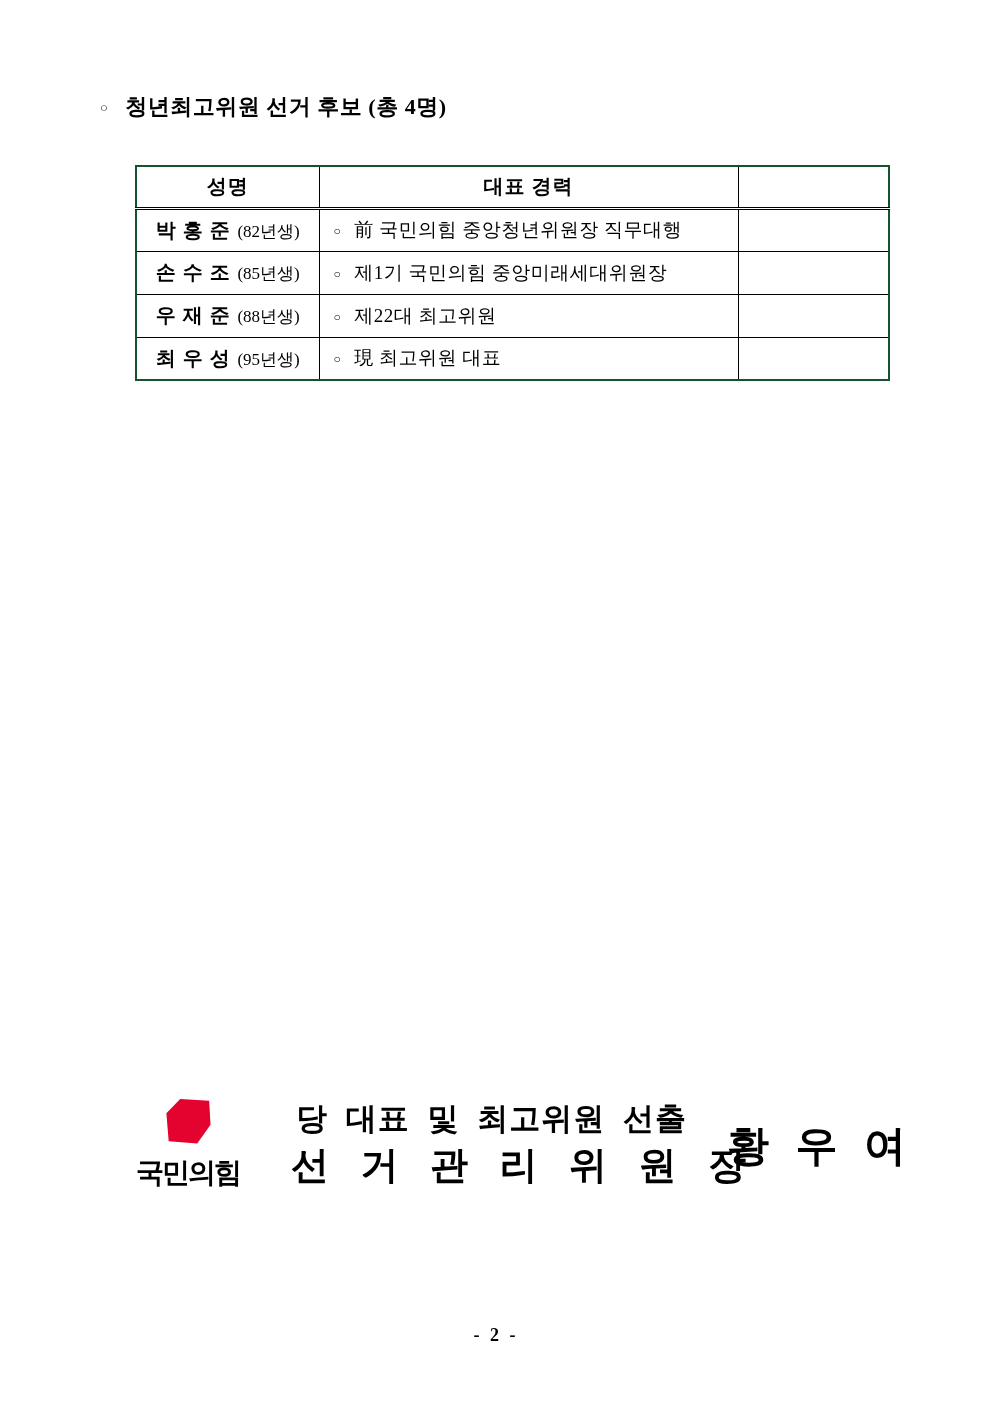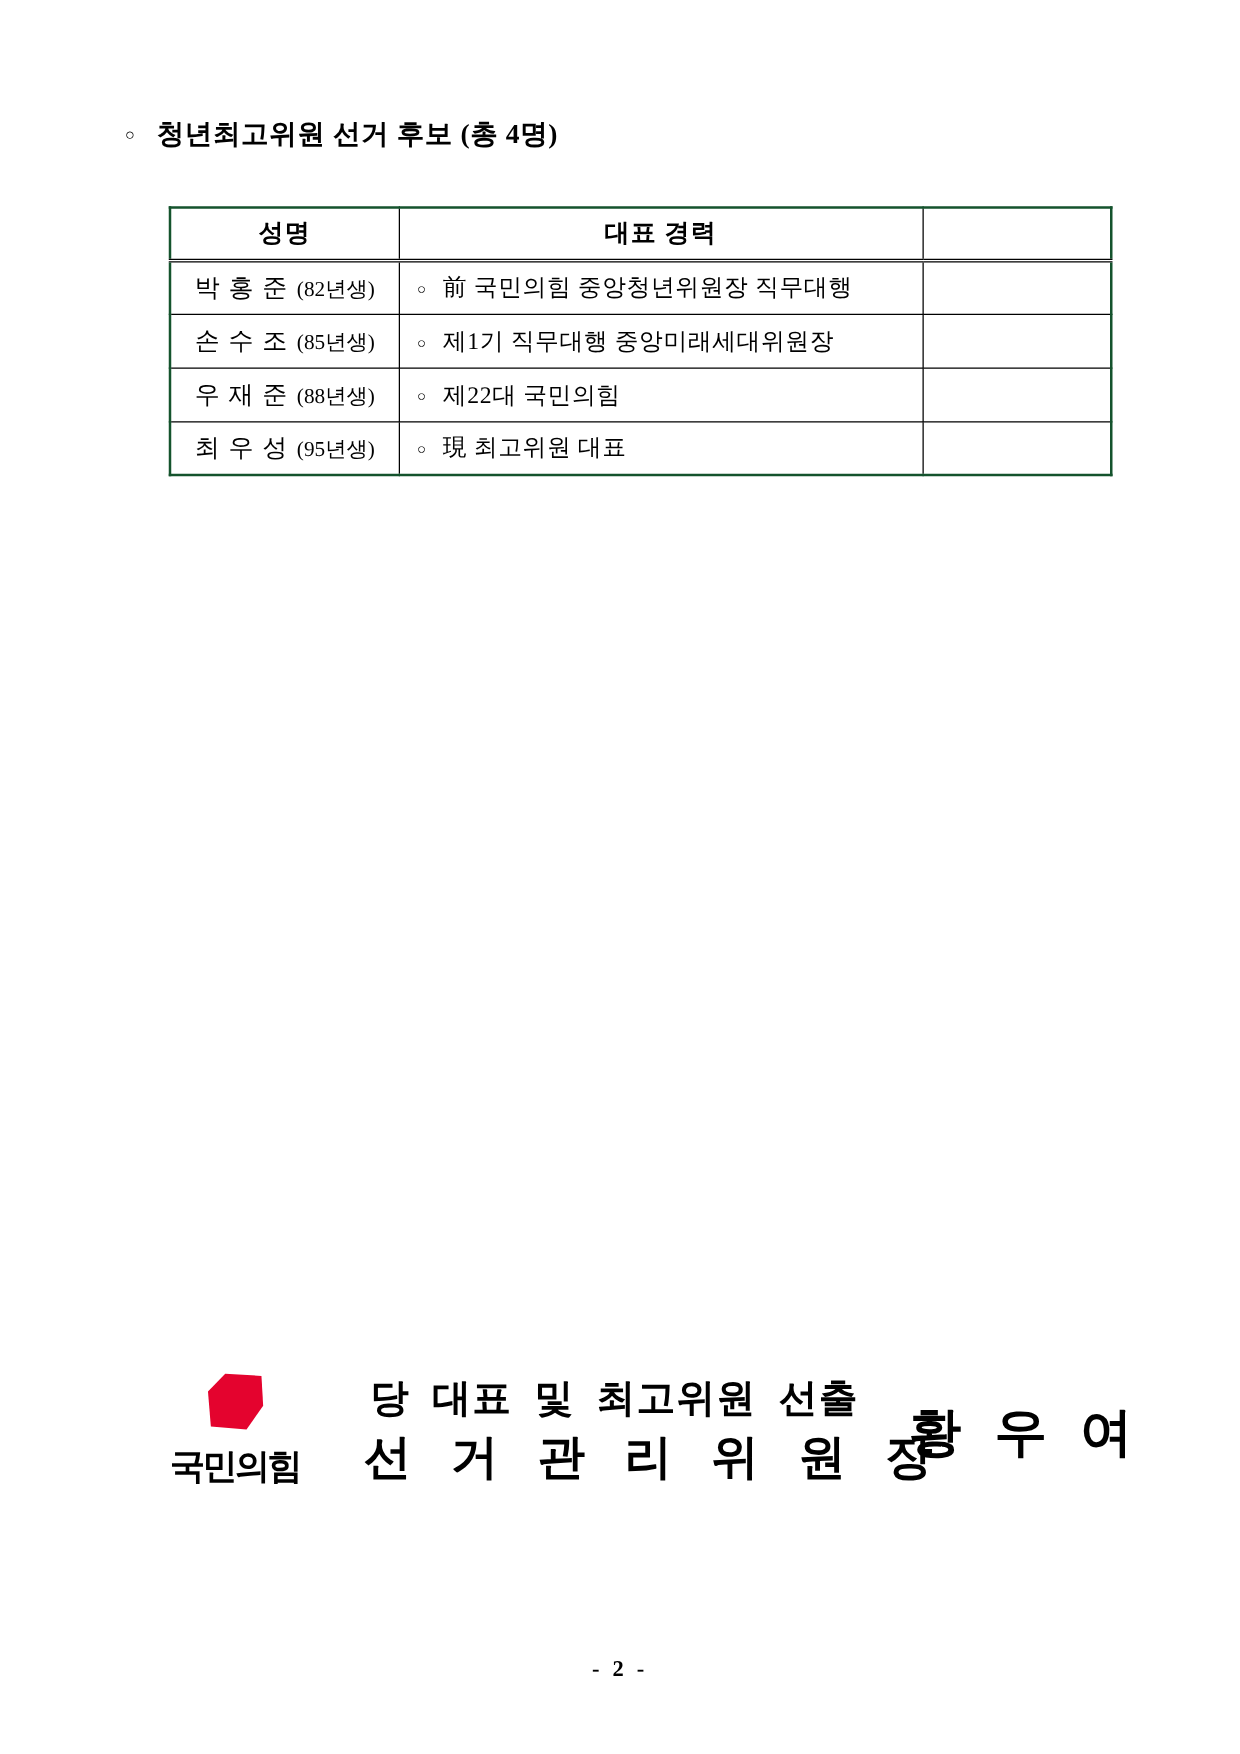--- a/index.html
+++ b/index.html
@@ -65,21 +65,21 @@
   .cand-table th {
     height: 42px;
     font-size: 20px;
     font-weight: bold;
     text-align: center;
     letter-spacing: 1px;
     border-bottom: 3px double #000;
   }
   .cand-table td { height: 43px; font-size: 19px; }
   .cand-table td.name-cell { text-align: center; }
-  .name-cell .cand-name { font-weight: normal; font-size: 20px; letter-spacing: 1px; }
+  .name-cell .cand-name { font-weight: bold; font-size: 20px; letter-spacing: 1px; }
   .name-cell .cand-birth { font-size: 17px; margin-left: 2px; }
   .cand-table td.career-cell { text-align: left; padding-left: 14px; letter-spacing: 0.5px; }
   .career-cell .cell-bullet {
     font-size: 12px;
     margin-right: 13px;
     transform: translateY(-1px);
     display: inline-block;
   }
 
   
@@ -186,31 +186,31 @@
           <span class="cell-bullet">○</span><span>前 국민의힘 중앙청년위원장 직무대행</span>
         </td>
         <td></td>
       </tr>
       <tr>
         <td class="name-cell">
           <span class="cand-name">손 수 조</span>
           <span class="cand-birth">(85년생)</span>
         </td>
         <td class="career-cell">
-          <span class="cell-bullet">○</span><span>제1기 직무대행 중앙미래세대위원장</span>
+          <span class="cell-bullet">○</span><span>제1기 국민의힘 중앙미래세대위원장</span>
         </td>
         <td></td>
       </tr>
       <tr>
         <td class="name-cell">
           <span class="cand-name">우 재 준</span>
           <span class="cand-birth">(88년생)</span>
         </td>
         <td class="career-cell">
-          <span class="cell-bullet">○</span><span>제22대 국민의힘</span>
+          <span class="cell-bullet">○</span><span>제22대 최고위원</span>
         </td>
         <td></td>
       </tr>
       <tr>
         <td class="name-cell">
           <span class="cand-name">최 우 성</span>
           <span class="cand-birth">(95년생)</span>
         </td>
         <td class="career-cell">
           <span class="cell-bullet">○</span><span>現 최고위원 대표</span>

